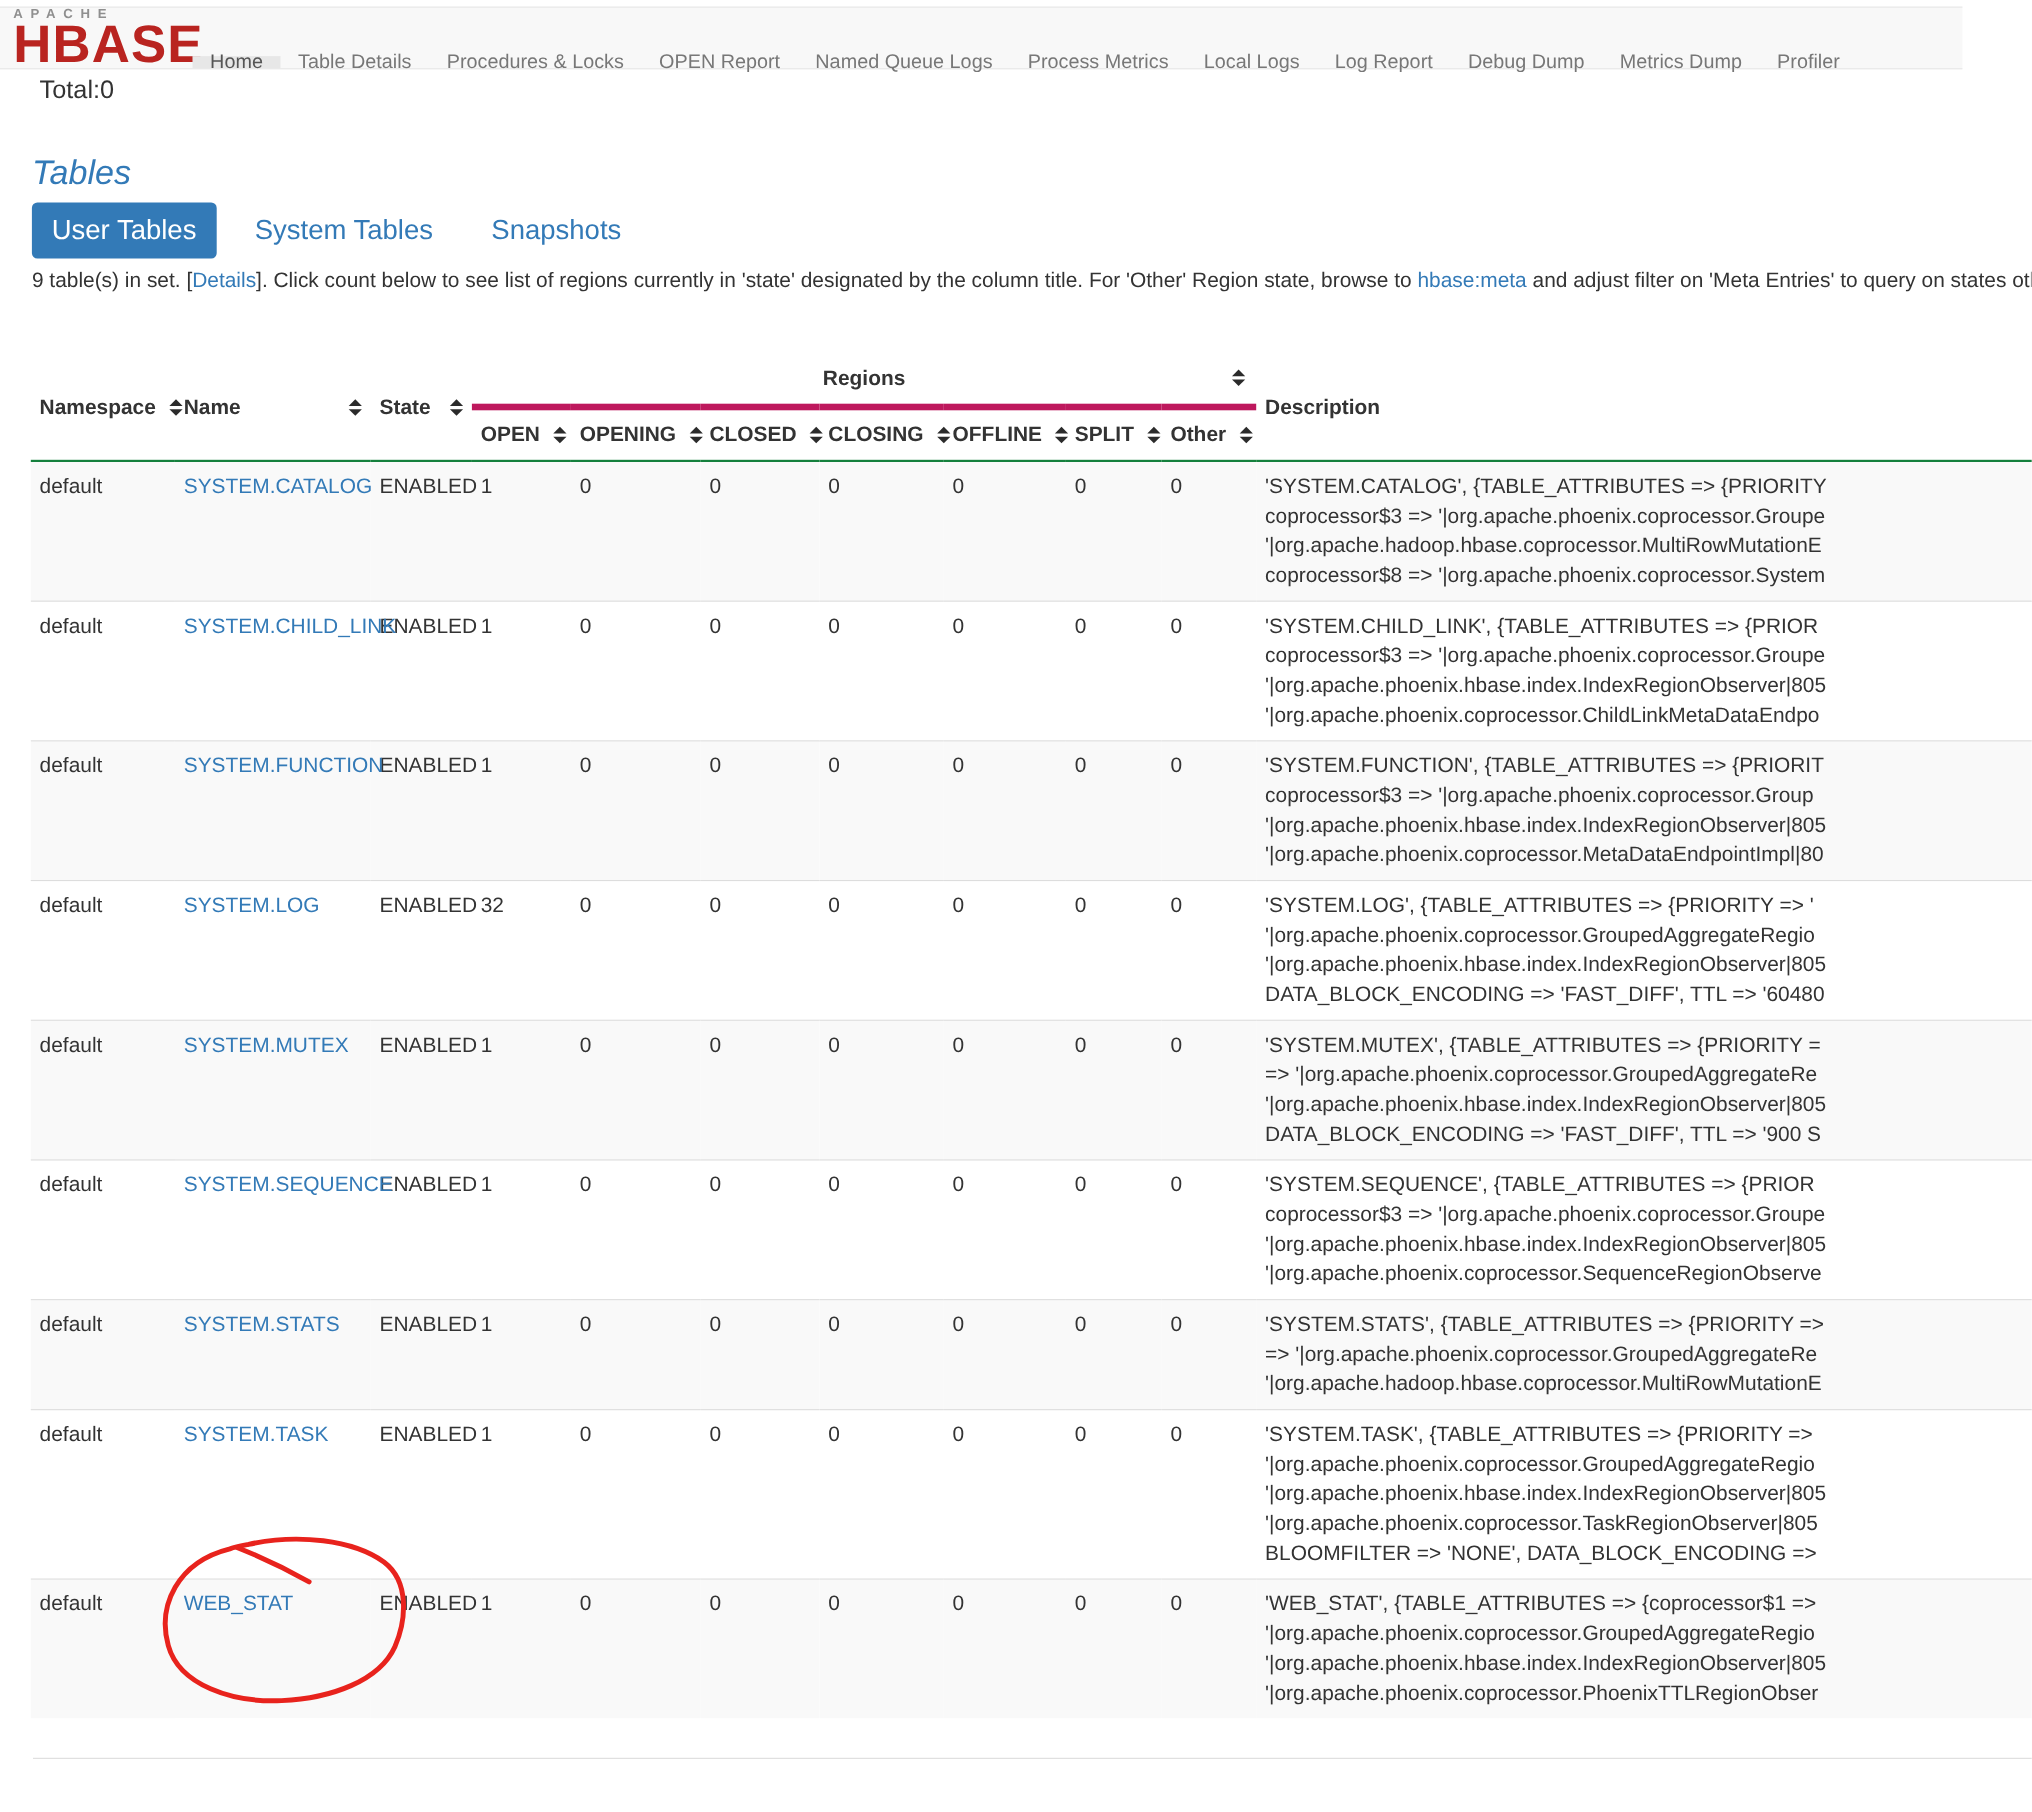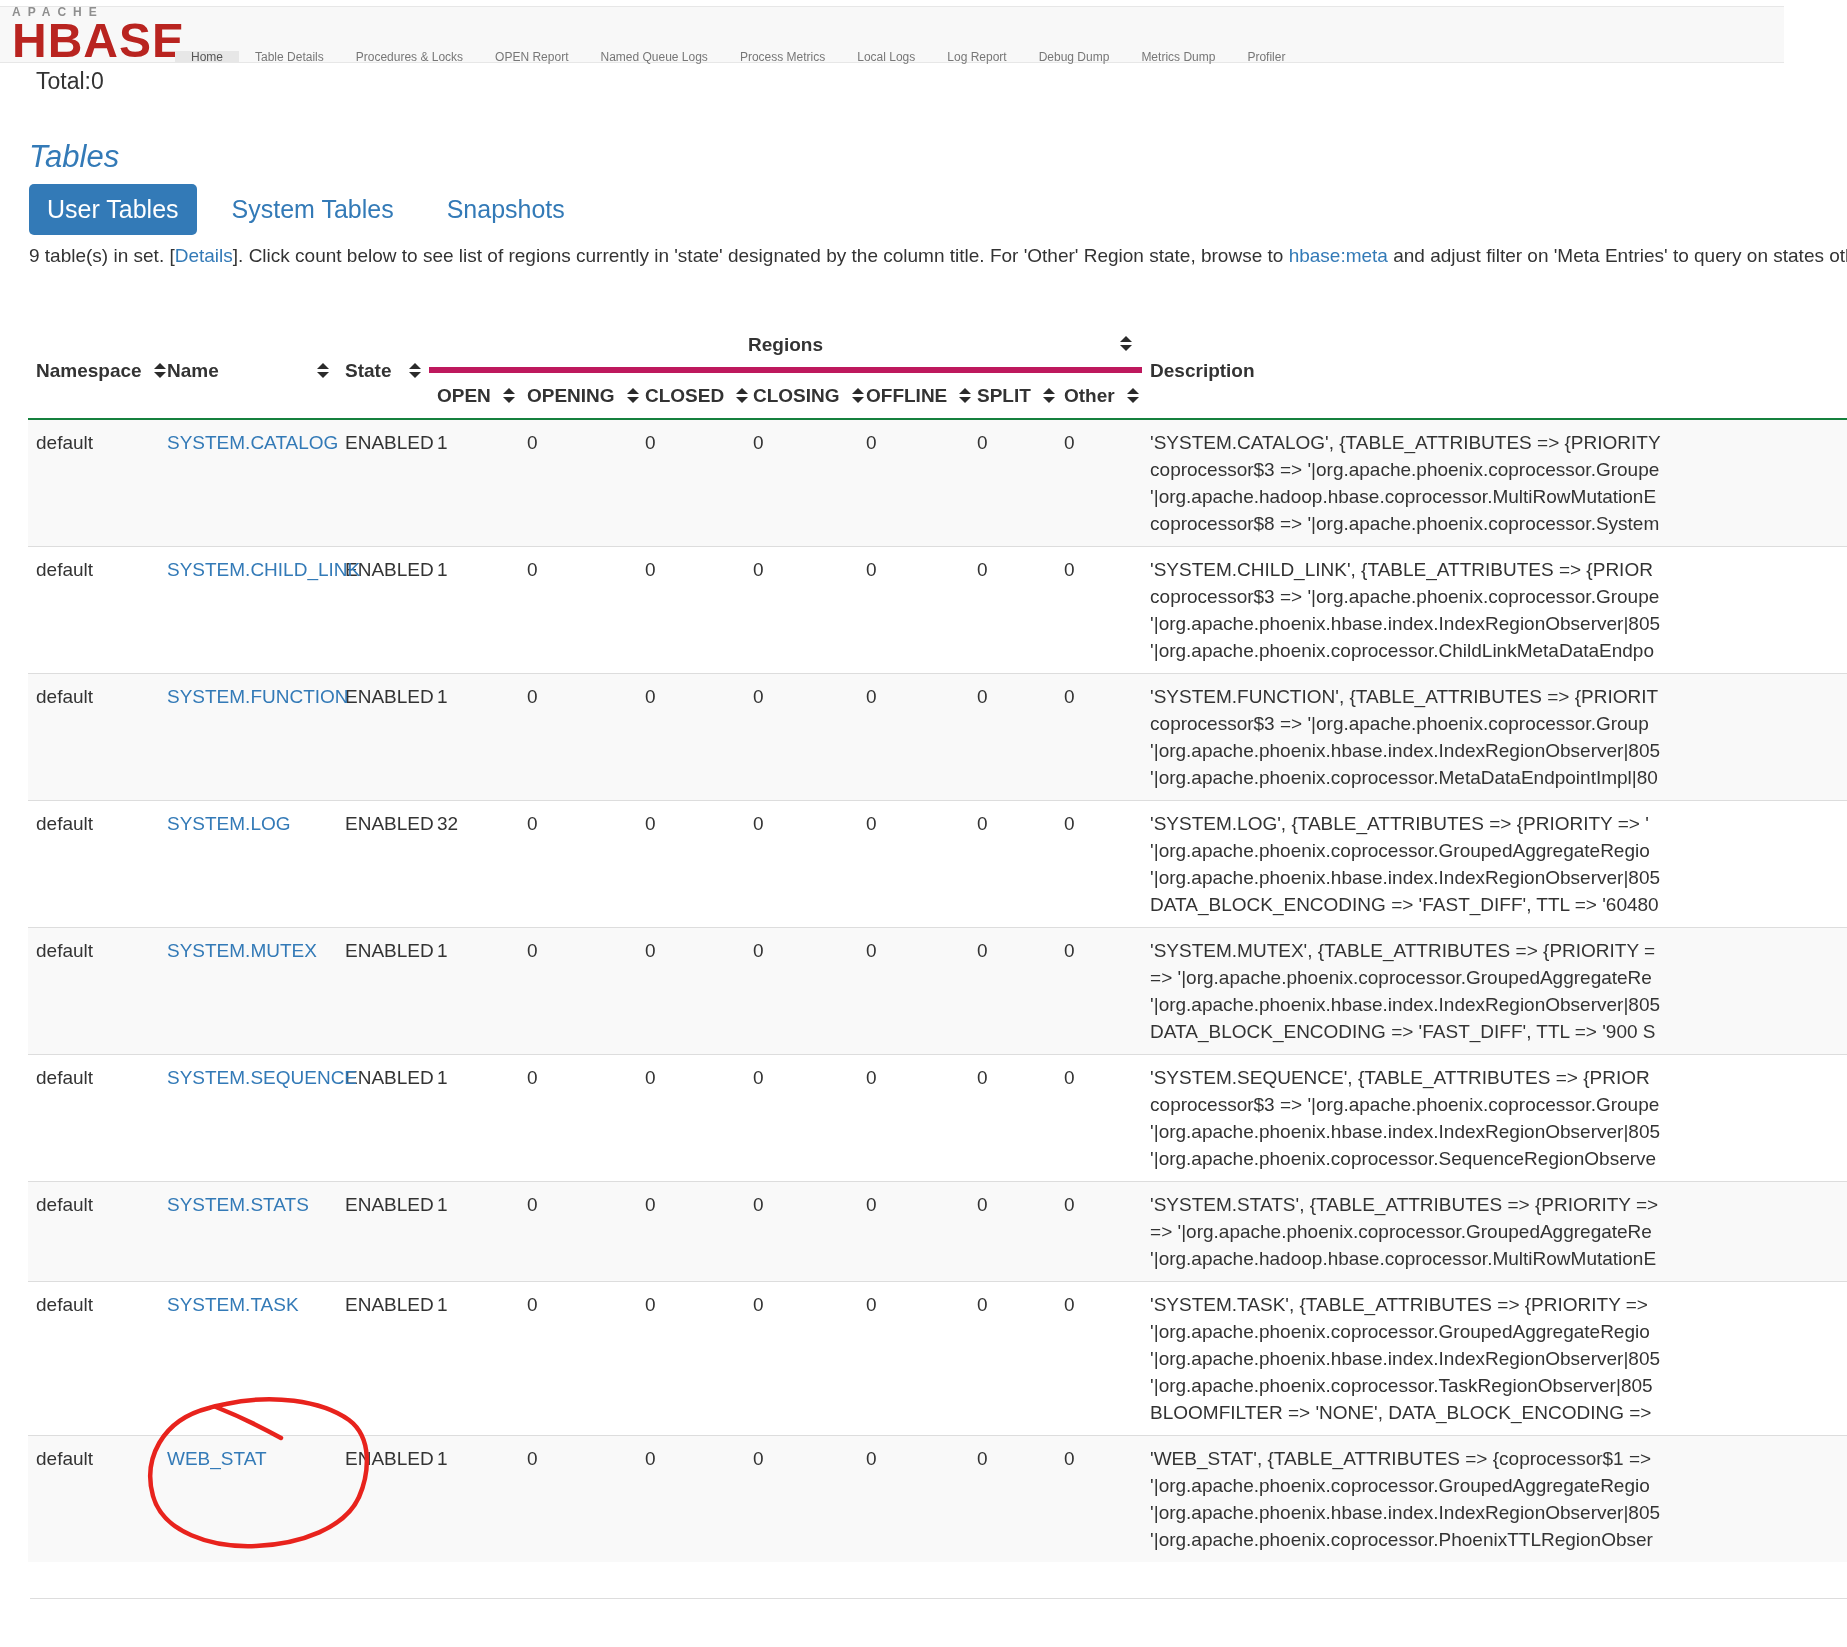--- a/index.html
+++ b/index.html
@@ -17,21 +17,21 @@
   }
   .brand {
     width:175px; display:flex; flex-direction:column; justify-content:center;
     padding-left:12px; text-decoration:none; cursor:pointer;
   }
   .brand-top { font-size:12px; font-weight:bold; letter-spacing:7px; color:#8f8f8f; line-height:1; }
   .brand-main { font-size:48px; font-weight:800; letter-spacing:1px; color:#b92420; line-height:0.95; }
   .nav-items { display:flex; align-items:stretch; }
   .nav-item {
     display:flex; align-items:center; padding:0 16px; color:#777;
-    font-size:12px; text-decoration:none; cursor:pointer; white-space:nowrap;margin-top:44px;
+    font-size:18px; text-decoration:none; cursor:pointer; white-space:nowrap;margin-top:44px;
   }
   .nav-item.active { background:#e7e7e7; color:#555; }
   
   .total-label { margin:5px 0 0 36px; font-size:23px; color:#333; }
   h1.page-title {
     margin:45px 16px 0 29px; font-size:31px; line-height:1.1; font-weight:500;
     color:#337ab7;
     font-style:italic;
   }
   .tabs { display:flex; align-items:center; margin:10px 0 0 29px; }

